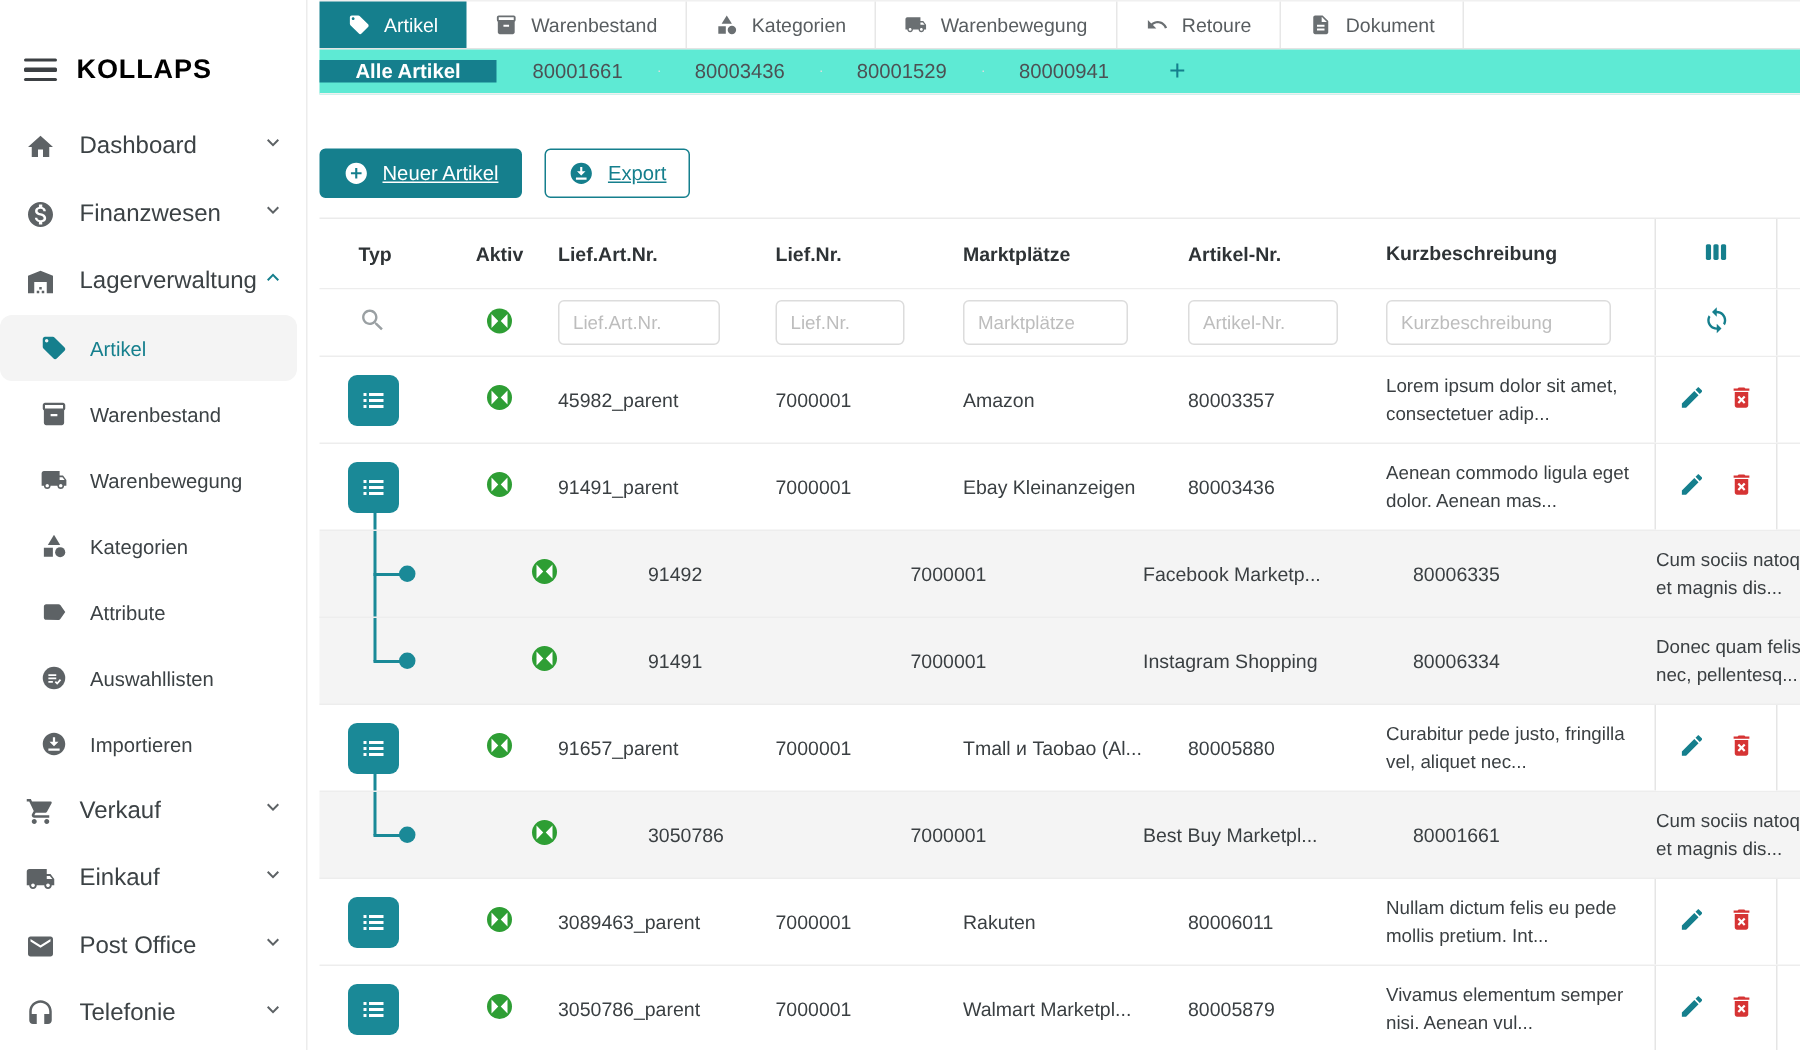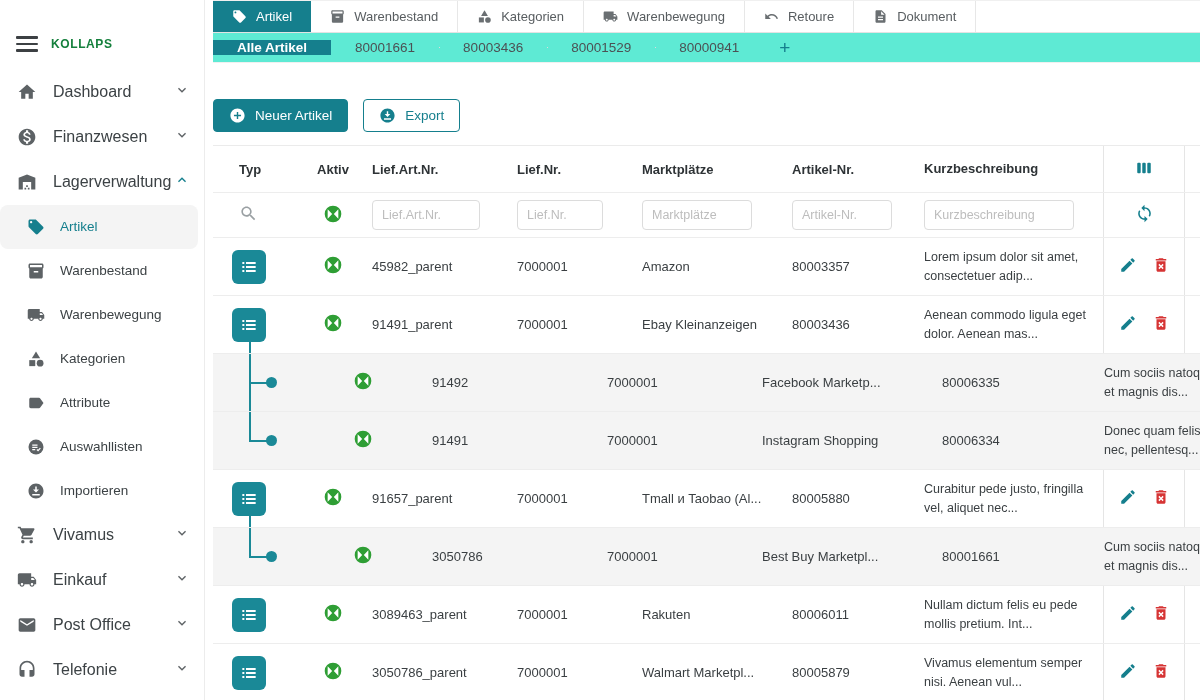--- a/index.html
+++ b/index.html
@@ -5,21 +5,21 @@
   * { margin:0; padding:0; box-sizing:border-box; }
   html,body { width:1200px; height:700px; overflow:hidden; background:#fff;
     font-family:"Liberation Sans", sans-serif; color:#3a3f42; }
   .app { display:flex; width:1200px; height:700px; }
 
   
   .sidebar { width:205px; flex:0 0 205px; background:#fff; border-right:1px solid #ececec; padding-top:30px; }
   .brand { display:flex; align-items:center; gap:13px; padding:6px 16px 18px 16px; }
   .brand .hamburger { width:22px; display:flex; flex-direction:column; gap:4px; cursor:pointer; }
   .brand .hamburger span { height:2.6px; background:#3c4043; border-radius:1px; }
-  .brand-name { font-size:12px; font-weight:700; letter-spacing:.6px; color:#15803d; }
+  .brand-name { font-size:18px; font-weight:700; letter-spacing:.6px; color:#000000; }
   .nav-item { display:flex; align-items:center; height:45px; padding:0 14px 0 16px; cursor:pointer; }
   .nav-item .nicon { width:22px; height:22px; flex:0 0 22px; margin-right:15px; display:flex; align-items:center; justify-content:center; }
   .nav-item .nicon svg { width:20px; height:20px; fill:#5d6265; }
   .nav-item .nlabel { font-size:16px; color:#3c4245; flex:1; }
   .nav-item .chev svg { width:16px; height:16px; fill:#5d6265; }
   .nav-item.expanded .chev svg { fill:#157f8d; }
   .nav-sub { display:flex; align-items:center; height:44px; padding:0 14px 0 26px; cursor:pointer; }
   .nav-sub .nicon { width:20px; height:20px; flex:0 0 20px; margin-right:14px; display:flex; align-items:center; justify-content:center; }
   .nav-sub .nicon svg { width:18px; height:18px; fill:#5d6265; }
   .nav-sub .nlabel { font-size:13.5px; color:#3c4245; }
@@ -39,21 +39,21 @@
 
   .subtabbar { display:flex; align-items:center; height:30px; background:#5eead4; border-bottom:1px solid #f0f0f0; }
   .subtab { display:flex; align-items:center; padding:0 24px; font-size:13.5px; color:#4c5154; cursor:pointer; position:relative; }
   .subtab + .subtab::before { content:""; position:absolute; left:0; top:7px; bottom:7px; width:1px; background:#ddd; }
   .subtab.active { background:#157f8d; color:#fff; font-weight:700; }
   .subtab.active + .subtab::before { display:none; }
   .subtab-add { display:flex; align-items:center; padding:0 16px; color:#157f8d; font-size:19px; font-weight:400; cursor:pointer; }
 
   .toolbar { display:flex; align-items:center; margin:36px 14px 13px 0; }
   .btn { display:inline-flex; align-items:center; gap:9px; height:33px; padding:0 15px; border-radius:4px;
-         font-size:13.5px; font-weight:500; cursor:pointer; border:1px solid #157f8d; background:#fff; color:#157f8d; }
+         font-size:13.5px; font-weight:500; cursor:pointer; border:1px solid #157f8d; background:#fff; color:#157f8d;text-decoration:underline; }
   .btn svg { width:17px; height:17px; fill:#157f8d; }
   .btn.primary { background:#157f8d; color:#fff; border-color:#157f8d; }
   .btn.primary svg { fill:#fff; }
   .btn + .btn { margin-left:15px; }
   .toolbar-right { margin-left:auto; display:flex; gap:13px; }
 
   
   .table { border-top:1px solid #ebebeb; }
   .trow { display:flex; align-items:center; border-bottom:1px solid #ededed; position:relative; background:#fff; }
   .trow.shaded { background:#f4f4f4;gap:30px; }
@@ -290,21 +290,21 @@
         </span>
       <span class="nlabel">Importieren</span>
     </div>
 
     <div class="nav-item">
       <span class="nicon">
           <svg viewBox="0 0 24 24">
             <use href="#i-cart"></use>
           </svg>
         </span>
-      <span class="nlabel">Vivamus</span>
+      <span class="nlabel">Verkauf</span>
       <span class="chev"><svg viewBox="0 0 24 24">
             <use href="#i-chevdown"></use>
           </svg></span>
     </div>
     <div class="nav-item">
       <span class="nicon">
           <svg viewBox="0 0 24 24">
             <use href="#i-truck"></use>
           </svg>
         </span>

